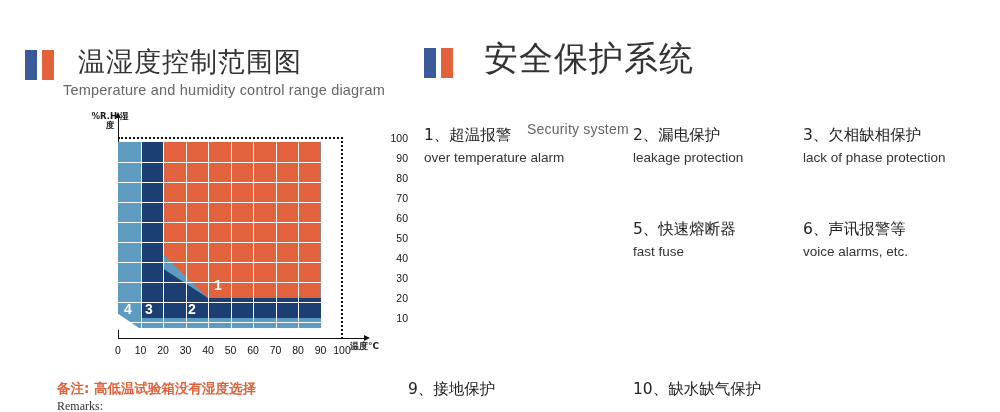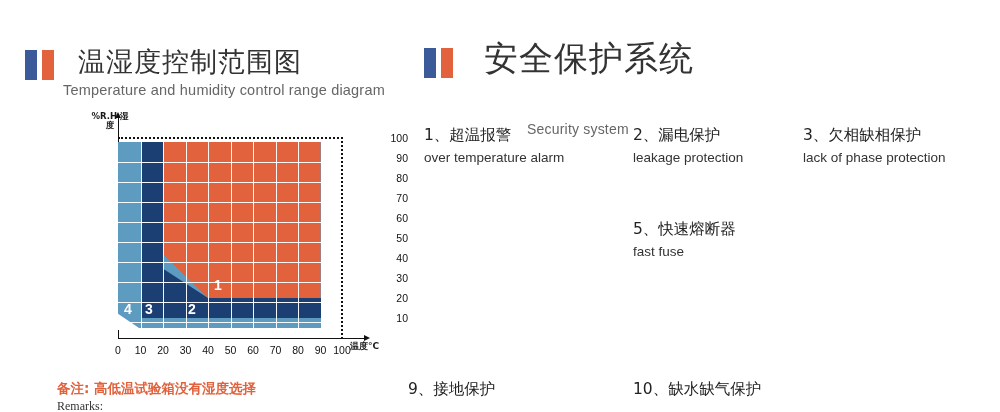--- a/index.html
+++ b/index.html
@@ -192,20 +192,24 @@
   </div>
   <div class="feat" style="left:803px;top:125px;">
     <div class="feat-cn">3、欠相缺相保护</div>
     <div class="feat-en">lack of phase protection</div>
   </div>
 
   <div class="feat" style="left:633px;top:219px;">
     <div class="feat-cn">5、快速熔断器</div>
     <div class="feat-en">fast fuse</div>
   </div>
+  <div class="feat" style="left:803px;top:219px;">
+    <div class="feat-cn">6、声讯报警等</div>
+    <div class="feat-en">voice alarms, etc.</div>
+  </div>
 
 
   <div class="feat" style="left:408px;top:379px;">
     <div class="feat-cn">9、接地保护</div>
     <div class="feat-en"></div>
   </div>
   <div class="feat" style="left:633px;top:379px;">
     <div class="feat-cn">10、缺水缺气保护</div>
     <div class="feat-en"></div>
   </div>

